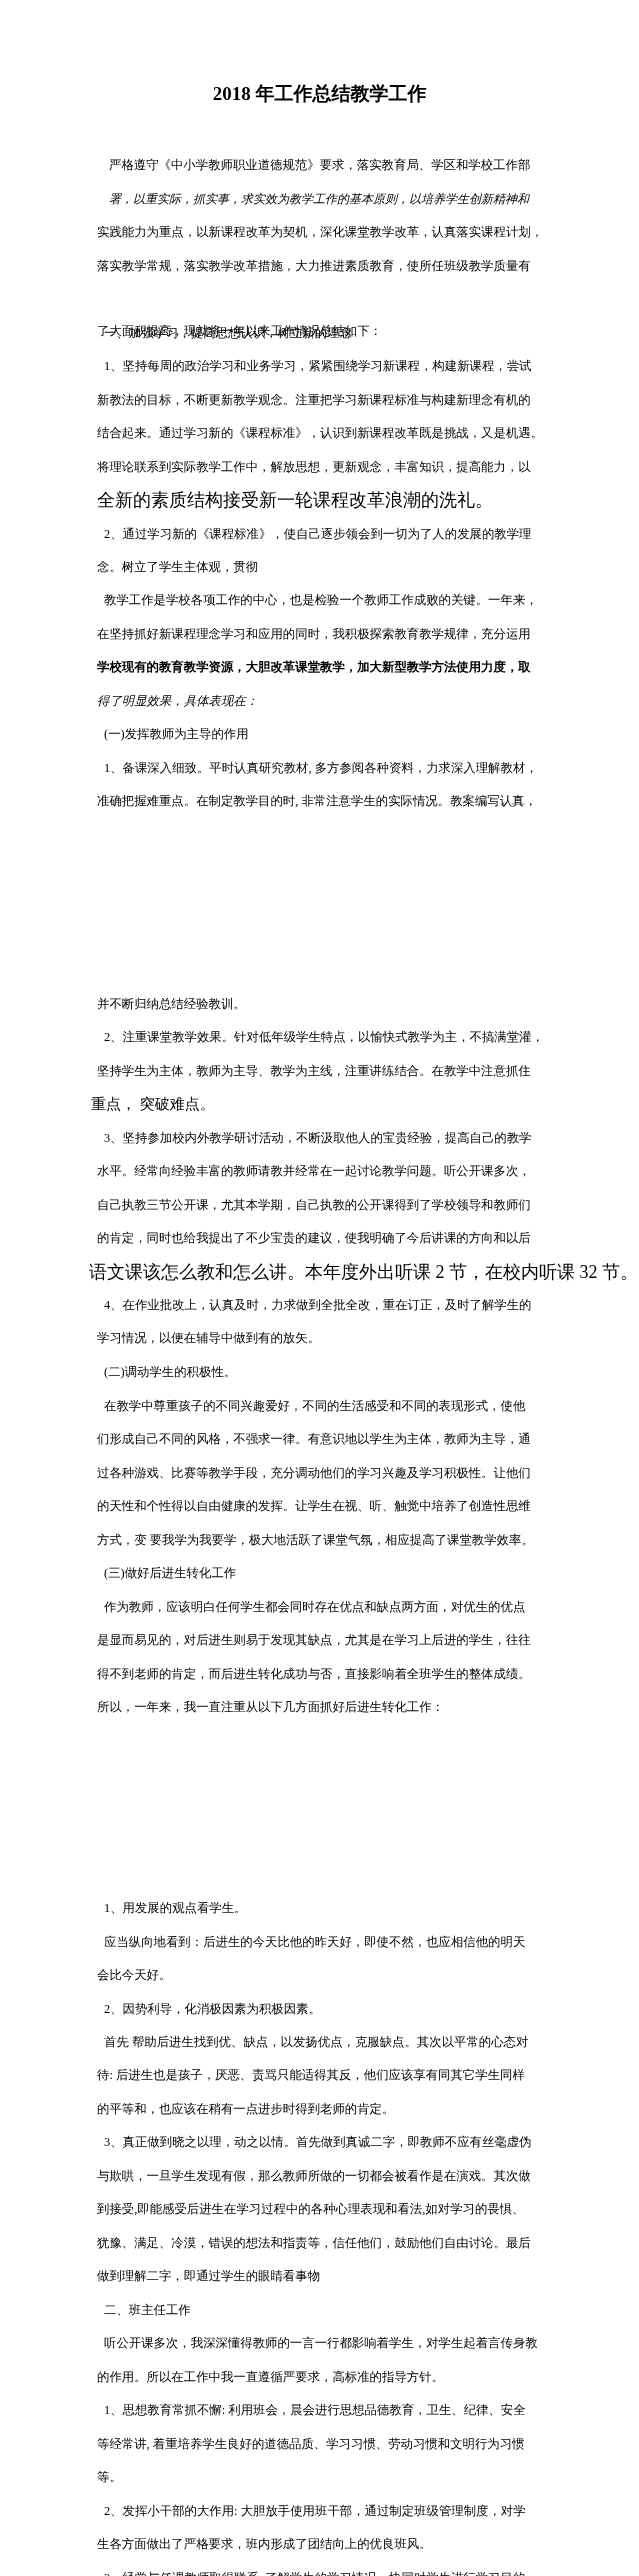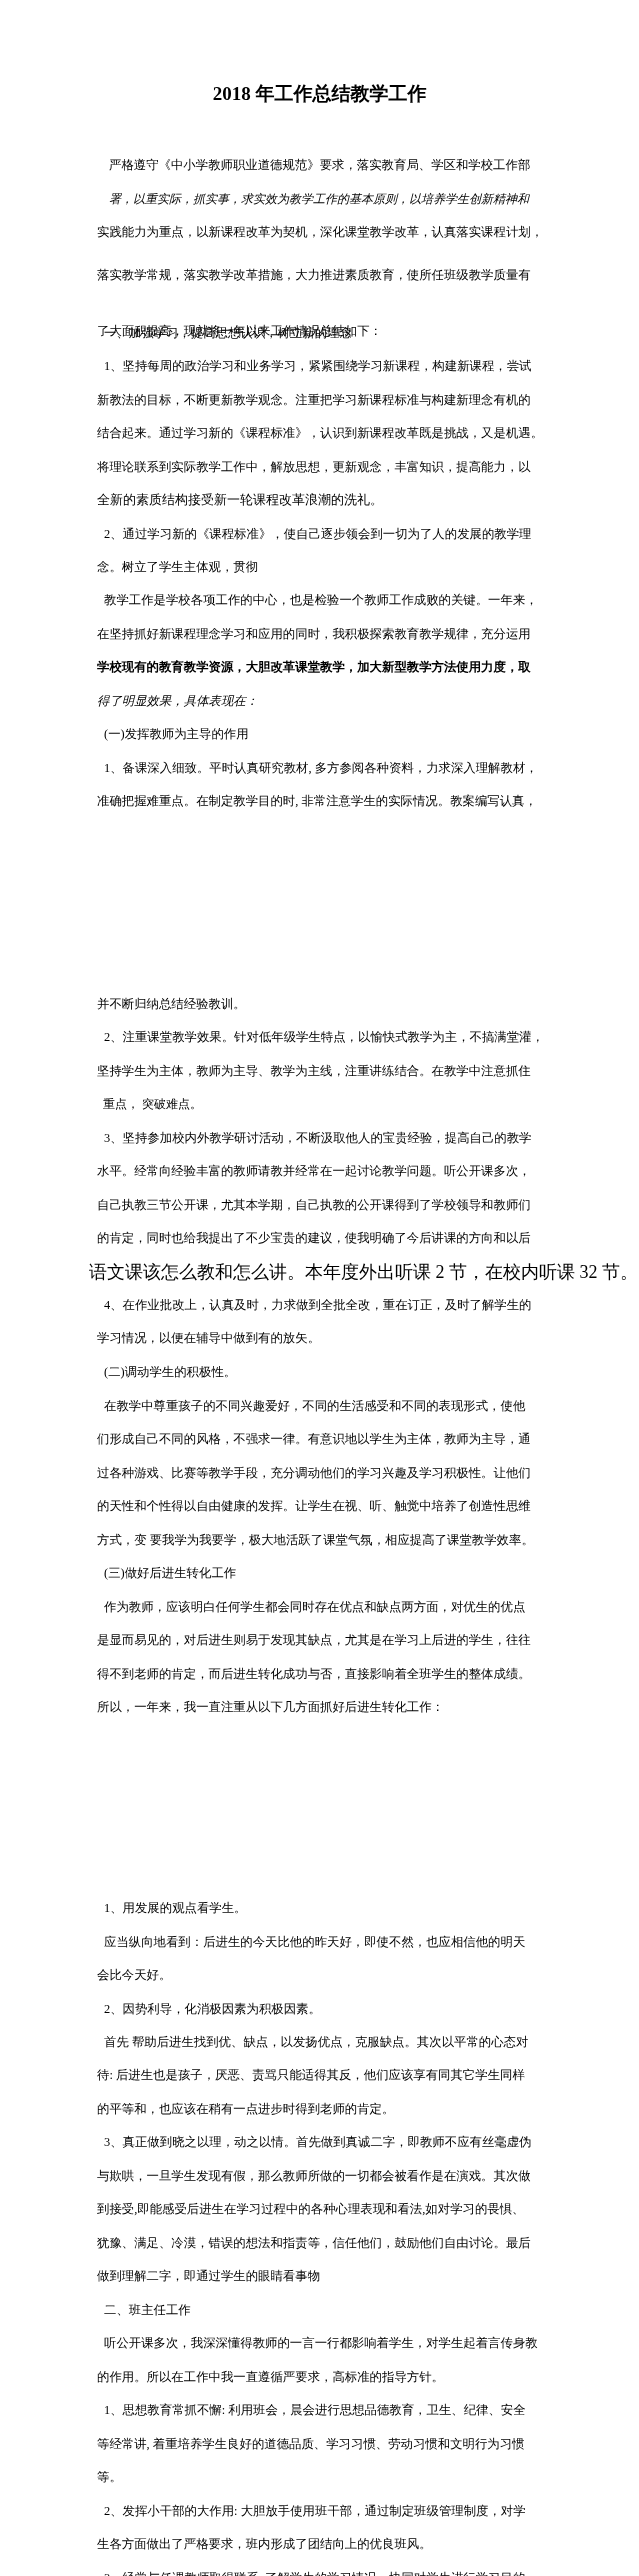--- a/index.html
+++ b/index.html
@@ -37,41 +37,41 @@
 </style>
 </head>
 <body>
 
 <div class="page">
   <h1 class="doc-title" style="top: 82px; font-size: 19px;">2018 年工作总结教学工作</h1>
   <div id="doc-body">
       <div class="doc-line" style="left: 109px; top: 157px; font-size: 12.4px;">严格遵守《中小学教师职业道德规范》要求，落实教育局、学区和学校工作部</div>
       <div class="doc-line" style="left: 109px; top: 191px; font-size: 12px; font-style: italic;">署，以重实际，抓实事，求实效为教学工作的基本原则，以培养学生创新精神和</div>
       <div class="doc-line" style="left: 97px; top: 224px; font-size: 12.4px;">实践能力为重点，以新课程改革为契机，深化课堂教学改革，认真落实课程计划，</div>
-      <div class="doc-line" style="left: 97px; top: 258px; font-size: 12.4px; margin-top: 9px;">落实教学常规，落实教学改革措施，大力推进素质教育，使所任班级教学质量有</div>
+      <div class="doc-line" style="left: 97px; top: 258px; font-size: 12.4px;">落实教学常规，落实教学改革措施，大力推进素质教育，使所任班级教学质量有</div>
       <div class="doc-line" style="left: 97px; top: 291px; font-size: 12.4px; margin-top: 32px;">了大面积提高，现就将一年以来工作情况总结如下：</div>
       <div class="doc-line" style="left: 104px; top: 325px; font-size: 12.4px;">一、加强学习，提高思想认识，树立新的理念</div>
       <div class="doc-line" style="left: 104px; top: 358px; font-size: 12.4px;">1、坚持每周的政治学习和业务学习，紧紧围绕学习新课程，构建新课程，尝试</div>
       <div class="doc-line" style="left: 97px; top: 392px; font-size: 12.4px;">新教法的目标，不断更新教学观念。注重把学习新课程标准与构建新理念有机的</div>
       <div class="doc-line" style="left: 97px; top: 425px; font-size: 12.4px;">结合起来。通过学习新的《课程标准》，认识到新课程改革既是挑战，又是机遇。</div>
       <div class="doc-line" style="left: 97px; top: 459px; font-size: 12.4px;">将理论联系到实际教学工作中，解放思想，更新观念，丰富知识，提高能力，以</div>
-      <div class="doc-line" style="left: 97px; top: 492px; font-size: 13px;">全新的素质结构接受新一轮课程改革浪潮的洗礼。</div>
+      <div class="doc-line" style="left: 97px; top: 492px; font-size: 18px;">全新的素质结构接受新一轮课程改革浪潮的洗礼。</div>
       <div class="doc-line" style="left: 104px; top: 526px; font-size: 12.4px;">2、通过学习新的《课程标准》，使自己逐步领会到一切为了人的发展的教学理</div>
       <div class="doc-line" style="left: 97px; top: 559px; font-size: 12.4px;">念。树立了学生主体观，贯彻</div>
       <div class="doc-line" style="left: 104px; top: 592px; font-size: 12.4px;">教学工作是学校各项工作的中心，也是检验一个教师工作成败的关键。一年来，</div>
       <div class="doc-line" style="left: 97px; top: 626px; font-size: 12.4px;">在坚持抓好新课程理念学习和应用的同时，我积极探索教育教学规律，充分运用</div>
       <div class="doc-line" style="left: 97px; top: 659px; font-size: 12.4px; font-weight: bold;">学校现有的教育教学资源，大胆改革课堂教学，加大新型教学方法使用力度，取</div>
       <div class="doc-line" style="left: 97px; top: 693px; font-size: 12.4px; font-style: italic;">得了明显效果，具体表现在：</div>
       <div class="doc-line" style="left: 104px; top: 726px; font-size: 12.4px;">(一)发挥教师为主导的作用</div>
       <div class="doc-line" style="left: 104px; top: 760px; font-size: 12.4px;">1、备课深入细致。平时认真研究教材, 多方参阅各种资料，力求深入理解教材，</div>
       <div class="doc-line" style="left: 97px; top: 793px; font-size: 12.4px;">准确把握难重点。在制定教学目的时, 非常注意学生的实际情况。教案编写认真，</div>
       <div class="doc-line" style="left: 97px; top: 996px; font-size: 12.4px;">并不断归纳总结经验教训。</div>
       <div class="doc-line" style="left: 104px; top: 1029px; font-size: 12.4px;">2、注重课堂教学效果。针对低年级学生特点，以愉快式教学为主，不搞满堂灌，</div>
       <div class="doc-line" style="left: 97px; top: 1063px; font-size: 12.4px;">坚持学生为主体，教师为主导、教学为主线，注重讲练结合。在教学中注意抓住</div>
-      <div class="doc-line" style="left: 103px; top: 1096px; font-size: 12px;">重点， 突破难点。</div>
+      <div class="doc-line" style="left: 91px; top: 1096px; font-size: 15px;">重点， 突破难点。</div>
       <div class="doc-line" style="left: 104px; top: 1130px; font-size: 12.4px;">3、坚持参加校内外教学研讨活动，不断汲取他人的宝贵经验，提高自己的教学</div>
       <div class="doc-line" style="left: 97px; top: 1163px; font-size: 12.4px;">水平。经常向经验丰富的教师请教并经常在一起讨论教学问题。听公开课多次，</div>
       <div class="doc-line" style="left: 97px; top: 1197px; font-size: 12.4px;">自己执教三节公开课，尤其本学期，自己执教的公开课得到了学校领导和教师们</div>
       <div class="doc-line" style="left: 97px; top: 1230px; font-size: 12.4px;">的肯定，同时也给我提出了不少宝贵的建议，使我明确了今后讲课的方向和以后</div>
       <div class="doc-line" style="left: 89px; top: 1264px; font-size: 18px;">语文课该怎么教和怎么讲。本年度外出听课 2 节，在校内听课 32 节。</div>
       <div class="doc-line" style="left: 104px; top: 1297px; font-size: 12.4px;">4、在作业批改上，认真及时，力求做到全批全改，重在订正，及时了解学生的</div>
       <div class="doc-line" style="left: 97px; top: 1331px; font-size: 12.4px; font-family: Liberation Mono, monospace;">学习情况，以便在辅导中做到有的放矢。</div>
       <div class="doc-line" style="left: 104px; top: 1364px; font-size: 12.4px;">(二)调动学生的积极性。</div>
       <div class="doc-line" style="left: 104px; top: 1398px; font-size: 12.4px;">在教学中尊重孩子的不同兴趣爱好，不同的生活感受和不同的表现形式，使他</div>
       <div class="doc-line" style="left: 97px; top: 1431px; font-size: 12.4px;">们形成自己不同的风格，不强求一律。有意识地以学生为主体，教师为主导，通</div>

